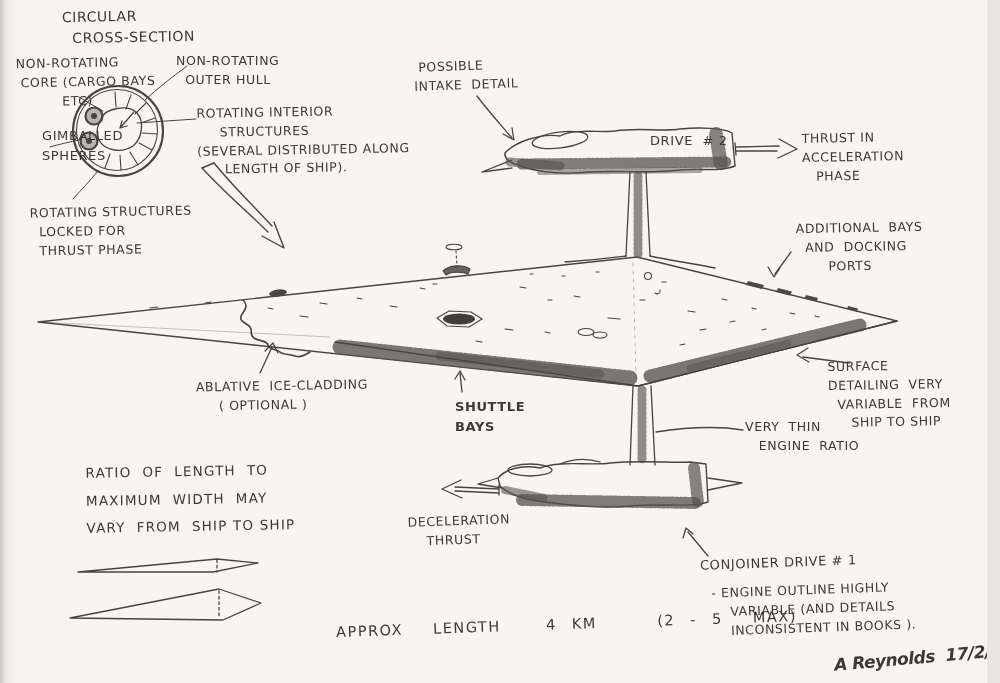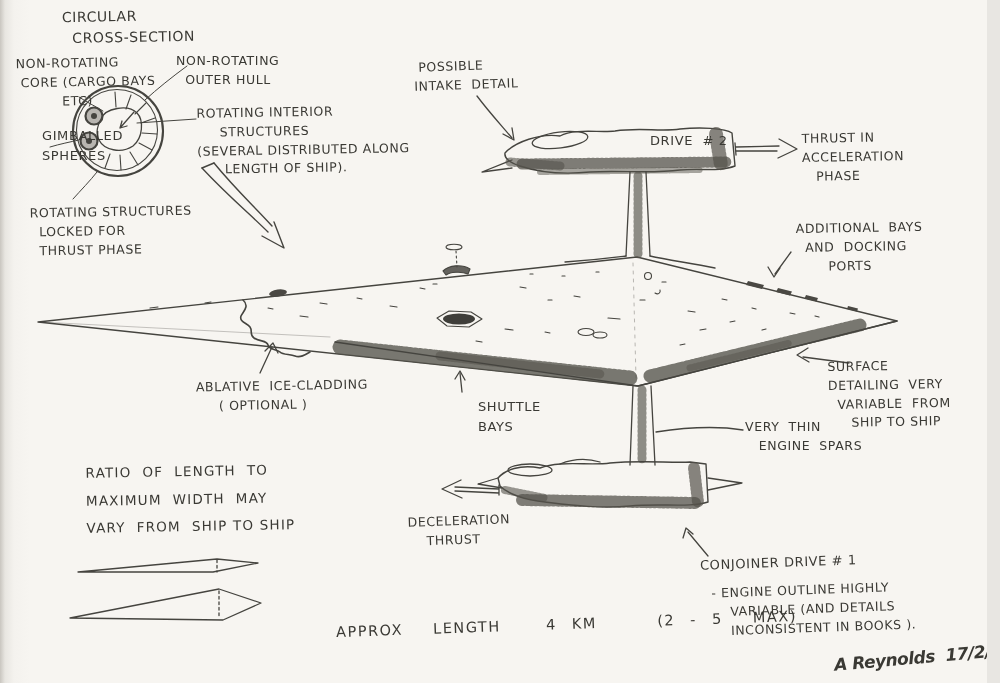--- a/index.html
+++ b/index.html
@@ -186,24 +186,24 @@
 ACCELERATION
    PHASE</div>
 <div class="lbl" style="left:796px;top:219px;transform:rotate(-1deg);">ADDITIONAL  BAYS
   AND  DOCKING
        PORTS</div>
 <div class="lbl" style="left:828px;top:357px;transform:rotate(-1deg);">SURFACE
 DETAILING  VERY
   VARIABLE  FROM
      SHIP TO SHIP</div>
 <div class="lbl" style="left:745px;top:418px;">VERY  THIN
-   ENGINE  SPARS</div>
+   ENGINE  RATIO</div>
 <div class="lbl" style="left:196px;top:377px;transform:rotate(-1deg);">ABLATIVE  ICE-CLADDING
      ( OPTIONAL )</div>
-<div class="lbl sm" style="left:438px;top:397px;">SHUTTLE
+<div class="lbl sm" style="left:415px;top:397px;font-weight:bold;">SHUTTLE
 BAYS</div>
 <div class="lbl ratio" style="left:86px;top:458px;transform:rotate(-1deg);">RATIO  OF  LENGTH  TO
 MAXIMUM  WIDTH  MAY
 VARY  FROM  SHIP TO SHIP</div>
 <div class="lbl" style="left:408px;top:512px;transform:rotate(-2deg);">DECELERATION
     THRUST</div>
 <div class="lbl approx" style="left:336px;top:614px;transform:rotate(-2deg);">APPROX  LENGTH   4 KM    (2 - 5  MAX)</div>
 <div class="lbl md" style="left:700px;top:553px;transform:rotate(-2deg);">CONJOINER DRIVE # 1</div>
 <div class="lbl" style="left:712px;top:581px;transform:rotate(-2deg);">- ENGINE OUTLINE HIGHLY
     VARIABLE (AND DETAILS

